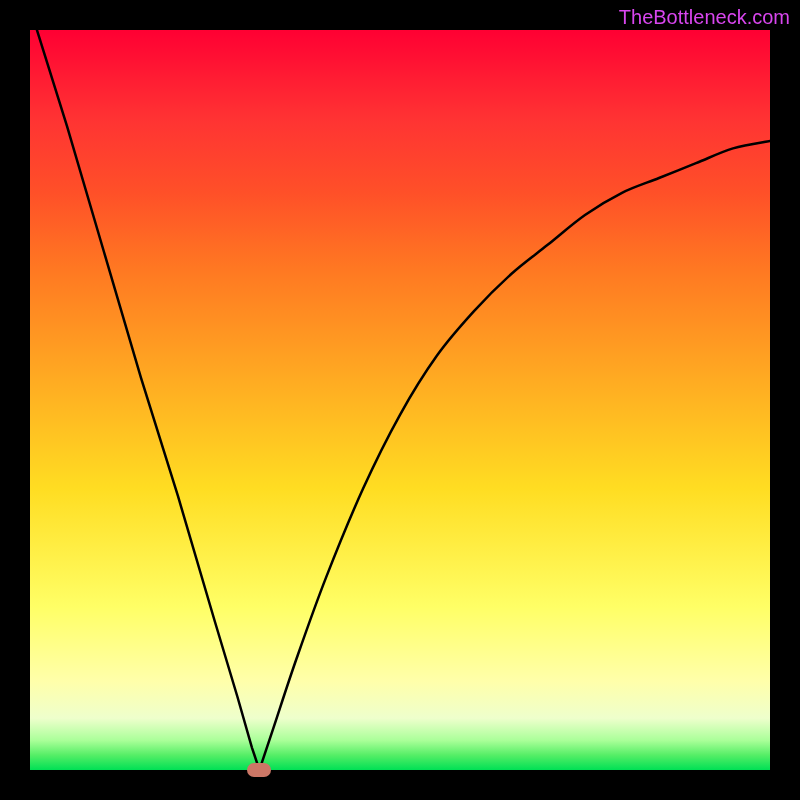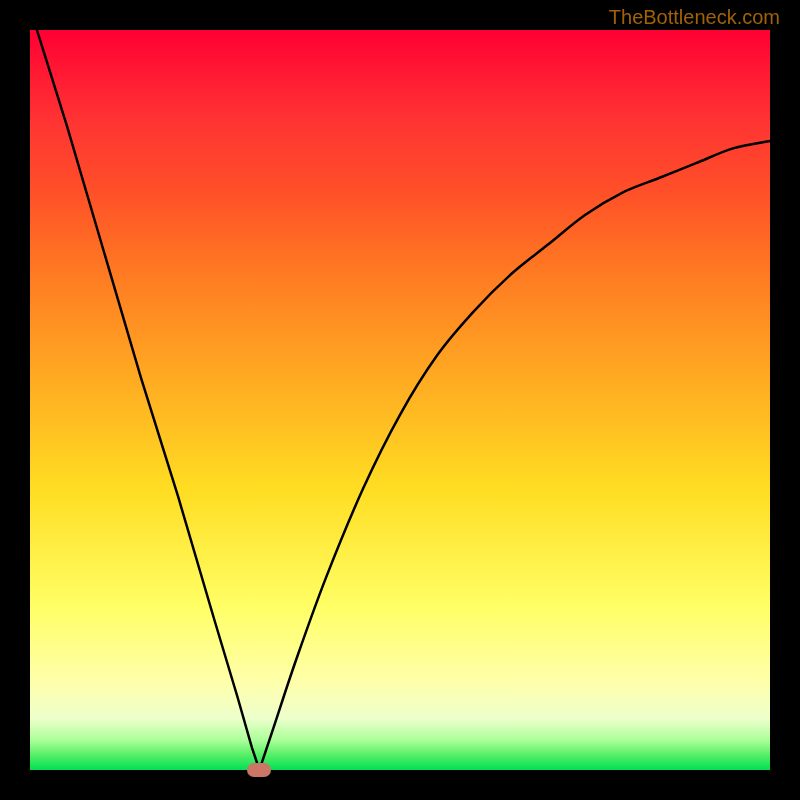--- a/index.html
+++ b/index.html
@@ -29,22 +29,22 @@
       #ffff66 78%,
       #ffffaa 88%,
       #eeffcc 93%,
       #aaff99 96%,
       #55ee66 98%,
       #00e055 100%);
   }
   .watermark {
     position: absolute;
     top: 6px;
-    right: 20px;
-    color: #a16207;
+    right: 10px;
+    color: #d946ef;
     font-size: 20px;
     font-weight: 500;
     font-family: Arial, Helvetica, sans-serif;
     z-index: 10;
   }
   .curve-svg {
     position: absolute;
     left: 0; top: 0;
     width: 100%; height: 100%;
   }

